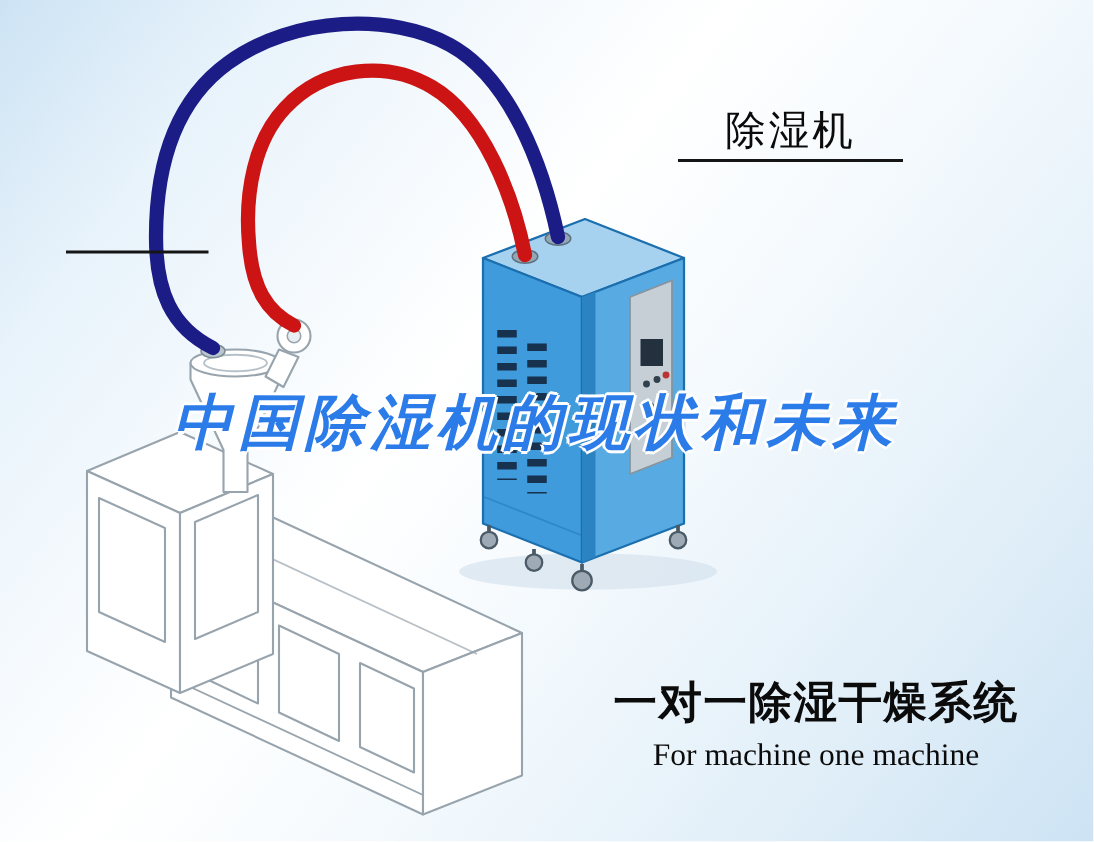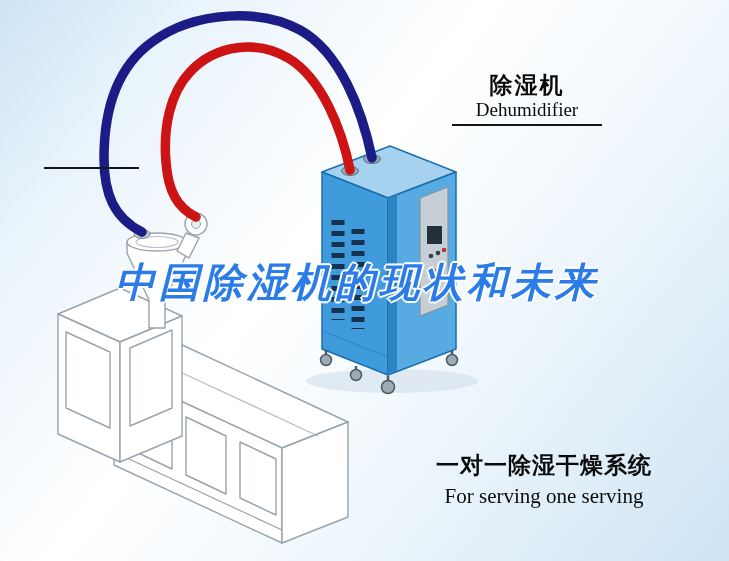--- a/index.html
+++ b/index.html
@@ -8,33 +8,33 @@
     font-family:"Liberation Sans",sans-serif;
     background:linear-gradient(128deg,#cde3f4 0%,#e8f3fb 16%,#ffffff 42%,#f3f9fd 60%,#e0eef8 82%,#cde3f4 100%);
   }
   svg.canvas{position:absolute;left:0;top:0;}
   .mshape{fill:#ffffff;stroke:#98a4ad;stroke-width:1.4;stroke-linejoin:round;}
   .mline{stroke:#98a4ad;stroke-width:1.2;fill:none;}
   .uedge{stroke:#1b6fae;stroke-width:1.5;stroke-linejoin:round;}
   .pipe{fill:none;stroke-width:9.5;stroke-linecap:round;}
   .shadow{fill:#cddde9;opacity:.55;}
   .label{position:absolute;text-align:center;color:#0b0b0b;border-bottom:2px solid #151515;padding-bottom:3px;}
-  .label .zh{font-size:23px;font-weight:bold;letter-spacing:2px;line-height:1.15;}
+  .label .zh{font-size:27px;font-weight:normal;letter-spacing:2px;line-height:1.15;}
   .label .en{font-size:19px;font-family:"Liberation Serif",serif;line-height:1.15;margin-top:1px;}
   .label-dehum{left:452px;top:72px;width:150px;}
   .label-hopper{left:44px;top:164px;width:95px;}
   .watermark{
     position:absolute;left:0;width:714px;top:260px;text-align:center;
     font-size:40px;line-height:1.1;font-weight:bold;font-style:italic;letter-spacing:4px;
     color:#2b7ce9;
     text-shadow:-2px 0 0 #fff,2px 0 0 #fff,0 -2px 0 #fff,0 2px 0 #fff,
                 -1px -1px 0 #fff,1px 1px 0 #fff,1px -1px 0 #fff,-1px 1px 0 #fff;
   }
   .system-label{position:absolute;left:398px;top:452px;width:292px;text-align:center;color:#0b0b0b;}
-  .system-label .sys-zh{font-size:23px;font-weight:bold;letter-spacing:1px;line-height:1.2;}
+  .system-label .sys-zh{font-size:29px;font-weight:bold;letter-spacing:1px;line-height:1.2;}
   .system-label .sys-en{font-size:21px;font-family:"Liberation Serif",serif;margin-top:4px;}
 </style>
 </head>
 <body>
 
 <div class="page">
 
   <svg class="canvas" width="729" height="561" viewBox="0 0 729 561">
 
     <ellipse class="shadow" cx="392" cy="381" rx="86" ry="12"></ellipse>
@@ -103,26 +103,25 @@
         <circle cx="452" cy="360" r="5.5"></circle>
       </g>
     </g>
 
     <path class="pipe" d="M372,158 C362,110 340,52 300,30 C262,9 196,10 152,42 C116,68 104,112 104,158 C104,194 114,218 142,232" stroke="#1c1c86"></path>
     <path class="pipe" d="M350,170 C342,130 322,78 288,58 C258,40 216,44 190,72 C170,93 163,128 166,162 C168,192 178,208 196,217" stroke="#cc1414"></path>
   </svg>
 
   <div class="label label-dehum">
     <div class="zh">除湿机</div>
-    <div class="en">Dehumidifier</div>
   </div>
 
   <div class="label label-hopper">
   </div>
 
   <div class="watermark" style="color: rgb(43, 124, 233);">中国除湿机的现状和未来</div>
 
   <div class="system-label">
     <div class="sys-zh">一对一除湿干燥系统</div>
-    <div class="sys-en">For serving one serving</div>
+    <div class="sys-en">For machine one machine</div>
   </div>
 
 </div>
 
 </body></html>

